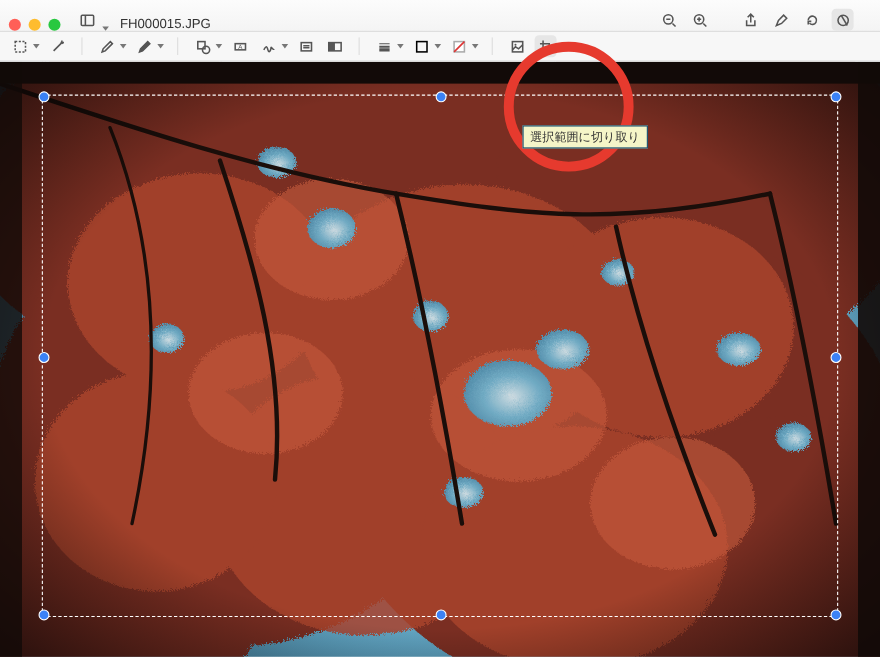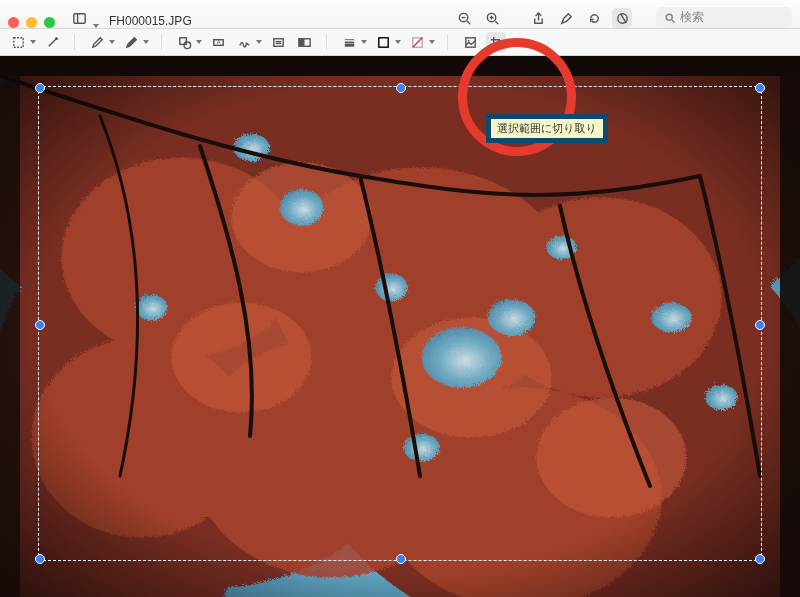--- a/index.html
+++ b/index.html
@@ -20,21 +20,21 @@
   .caret{width:0;height:0;border-left:3px solid transparent;border-right:3px solid transparent;border-top:4px solid #777;margin-left:-4px}
   .canvas{position:relative;width:800px;height:543px;}
   .photo{position:absolute;inset:0;overflow:hidden}
   .photo svg{width:100%;height:100%;display:block}
   .sel{position:absolute;left:38px;top:30px;right:38px;bottom:38px;border:1px dashed #fff;pointer-events:none;}
   .handle{position:absolute;width:8px;height:8px;border:1px solid #fff;border-radius:50%;background:#3b82f6}
   .h-tl{left:-4px;top:-4px}.h-tr{right:-4px;top:-4px}.h-bl{left:-4px;bottom:-4px}.h-br{right:-4px;bottom:-4px}
   .h-tc{left:calc(50% - 4px);top:-4px}.h-bc{left:calc(50% - 4px);bottom:-4px}
   .h-lc{left:-4px;top:calc(50% - 4px)}.h-rc{right:-4px;top:calc(50% - 4px)}
   .callout{position:absolute;width:100px;height:100px;border:9px solid #e63a2e;border-radius:50%;left:458px;top:-18px;z-index:20;pointer-events:none}
-  .tooltip{position:absolute;left:486px;top:58px;background:#f5f5c8;border:5px solid #0c4a6e;padding:2px 6px;font-size:11px;color:#333;z-index:25;white-space:nowrap}
+  .tooltip{position:absolute;left:475px;top:58px;background:#f5f5c8;border:1px solid #0c4a6e;padding:2px 6px;font-size:11px;color:#333;z-index:25;white-space:nowrap}
 </style>
 </head>
 <body>
 
 <div class="toolbar">
   <div class="traffic">
     <div class="tl red"></div>
     <div class="tl yellow"></div>
     <div class="tl green"></div>
   </div>
@@ -80,27 +80,20 @@
         <path d="M4 12v-3h3"></path>
       </svg>
   </div>
   <div class="tbtn active">
     <svg viewBox="0 0 16 16">
         <circle cx="8" cy="8" r="5"></circle>
         <path d="M6 3l6 10"></path>
       </svg>
   </div>
   <div style="width:8px"></div>
-  <div class="search">
-    <svg viewBox="0 0 16 16">
-        <circle cx="7" cy="7" r="4"></circle>
-        <line x1="11" y1="11" x2="14" y2="14"></line>
-      </svg>
-    <span>検索</span>
-  </div>
 </div>
 
 <div class="toolbar2">
   <div class="grp">
     <div class="tbtn">
       <svg viewBox="0 0 16 16">
           <rect x="3" y="3" width="10" height="10" stroke-dasharray="2 1.5"></rect>
         </svg>
     </div>
       <span class="caret"></span>

